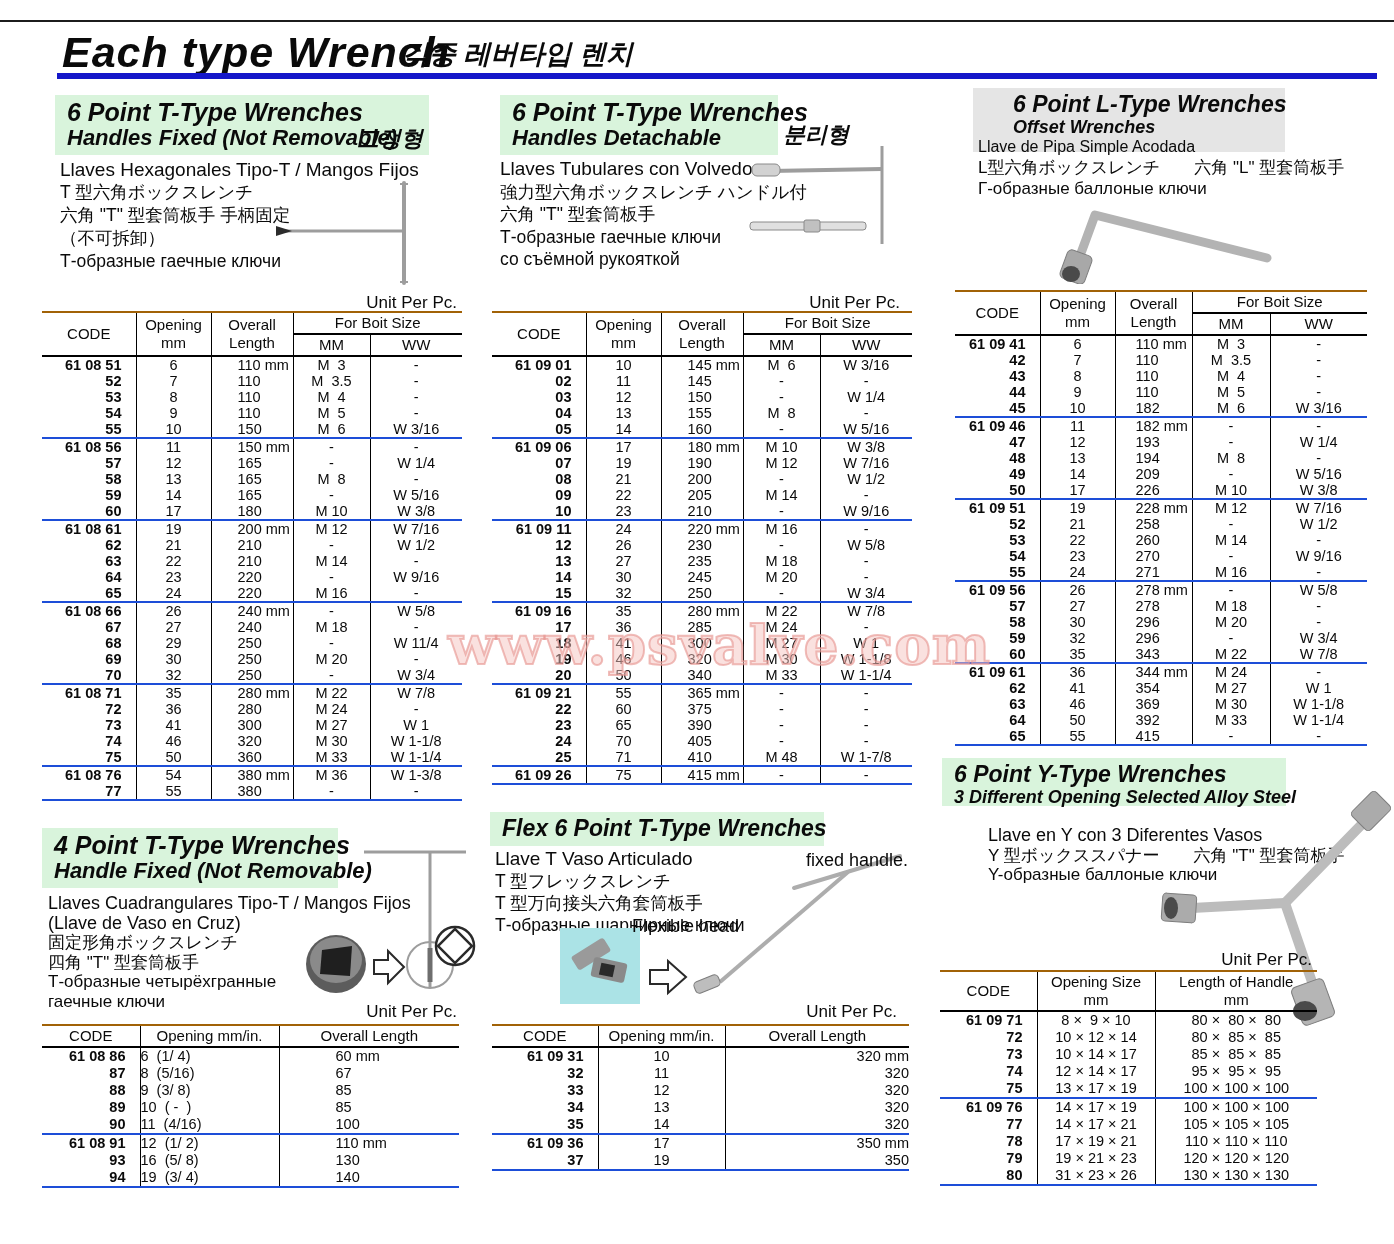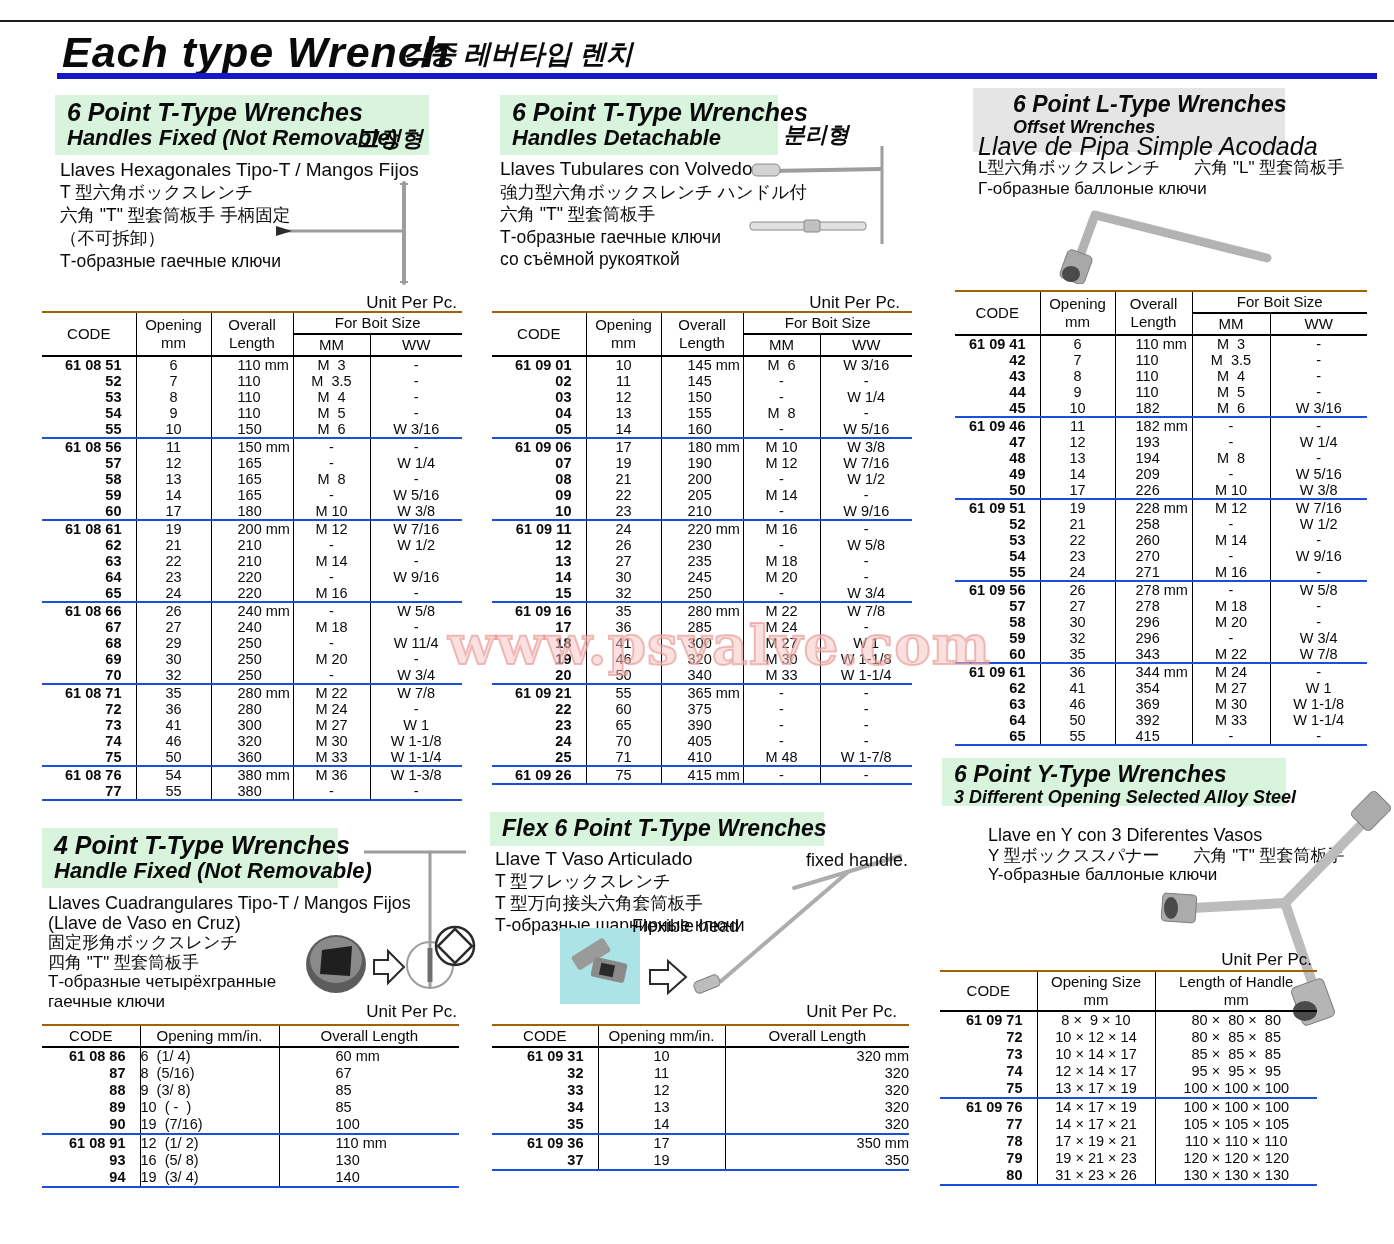--- a/index.html
+++ b/index.html
@@ -545,21 +545,21 @@
         </tr>
       </tbody>
     </table>
   </div>
 
 <div class="abs sec-head small" style="left:973px;top:88px;width:312px;height:64px;background:#e5e5e5;padding-left:40px;">
   <div class="l1">6 Point L-Type Wrenches</div>
   <div class="l2">Offset Wrenches</div>
 </div>
 <div class="abs desc" style="left:978px;top:136px;font-size:17px;line-height:21px;">
-  <div style="font-size:25px;font-style:italic;">Llave de Pipa Simple Acodada</div>
+  <div style="font-size:16px;">Llave de Pipa Simple Acodada</div>
   <div>L型六角ボックスレンチ　　六角 "L" 型套筒板手</div>
   <div>Г-образные баллоные ключи</div>
 </div>
 <svg class="abs" style="left:1055px;top:198px;" width="235" height="86" viewBox="0 0 235 86">
   <path d="M 22 66 L 40 17 L 212 60" fill="none" stroke="#b3b3b3" stroke-width="9" stroke-linecap="round" stroke-linejoin="round"></path>
   <rect x="6" y="56" width="30" height="26" rx="5" fill="#a8a8a8" stroke="#7d7d7d" transform="rotate(-70 21 69)"></rect>
   <ellipse cx="16" cy="76" rx="9" ry="8" fill="#4a4a4a"></ellipse>
 </svg>
 <div class="abs spec boit t3c" style="left:955px;top:290px;width:412px;">
     <table>
@@ -827,21 +827,21 @@
           <td class="c1">9  (3/ 8)</td>
           <td class="c2">85</td>
         </tr>
         <tr>
           <td class="c0">89</td>
           <td class="c1">10  ( -  )</td>
           <td class="c2">85</td>
         </tr>
         <tr>
           <td class="c0">90</td>
-          <td class="c1">19  (7/16)</td>
+          <td class="c1">11  (4/16)</td>
           <td class="c2">100</td>
         </tr>
       </tbody>
       <tbody>
         <tr>
           <td class="c0">61 08 91</td>
           <td class="c1">12  (1/ 2)</td>
           <td class="c2">110 mm</td>
         </tr>
         <tr>

